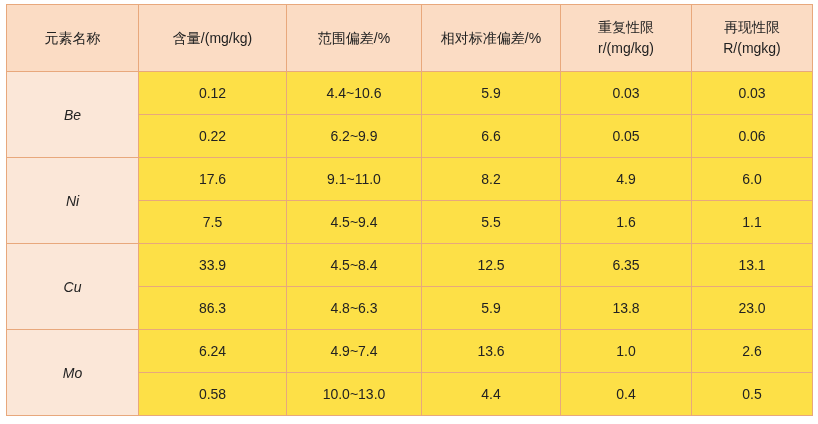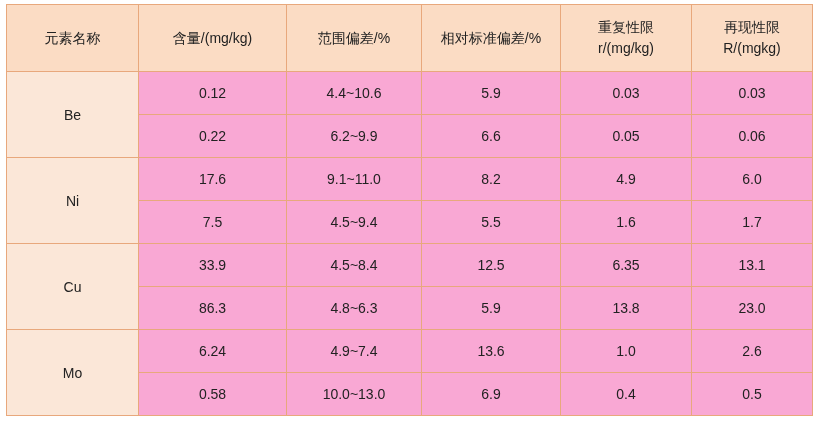--- a/index.html
+++ b/index.html
@@ -38,27 +38,28 @@
     background: #fbdcc4;
     height: 66px;
     line-height: 1.5;
     font-size: 14px;
     color: #1a1a1a;
   }
   thead th .hdr-line {
     display: block;
   }
   tbody td {
-    background: #f9a8d4;
+    background: #fde047;
     height: 42px;
   }
   td.elem-cell {
     background: #fbe7d8;
     font-size: 14px;
     color: #222222;
+    font-style: italic;
   }
   .col-elem { width: 132px; }
   .col-2 { width: 148px; }
   .col-3 { width: 135px; }
   .col-4 { width: 139px; }
   .col-5 { width: 131px; }
   .col-6 { width: 121px; }
 </style>
 </head>
 <body>
@@ -121,21 +122,21 @@
         <td>9.1~11.0</td>
         <td>8.2</td>
         <td>4.9</td>
         <td>6.0</td>
       </tr>
       <tr>
         <td>7.5</td>
         <td>4.5~9.4</td>
         <td>5.5</td>
         <td>1.6</td>
-        <td>1.7</td>
+        <td>1.1</td>
       </tr>
 
       <tr>
         <td class="elem-cell" rowspan="2">Cu</td>
         <td>33.9</td>
         <td>4.5~8.4</td>
         <td>12.5</td>
         <td>6.35</td>
         <td>13.1</td>
       </tr>
@@ -151,19 +152,19 @@
         <td class="elem-cell" rowspan="2">Mo</td>
         <td>6.24</td>
         <td>4.9~7.4</td>
         <td>13.6</td>
         <td>1.0</td>
         <td>2.6</td>
       </tr>
       <tr>
         <td>0.58</td>
         <td>10.0~13.0</td>
-        <td>6.9</td>
+        <td>4.4</td>
         <td>0.4</td>
         <td>0.5</td>
       </tr>
     </tbody>
   </table>
 </div>
 
 </body></html>

